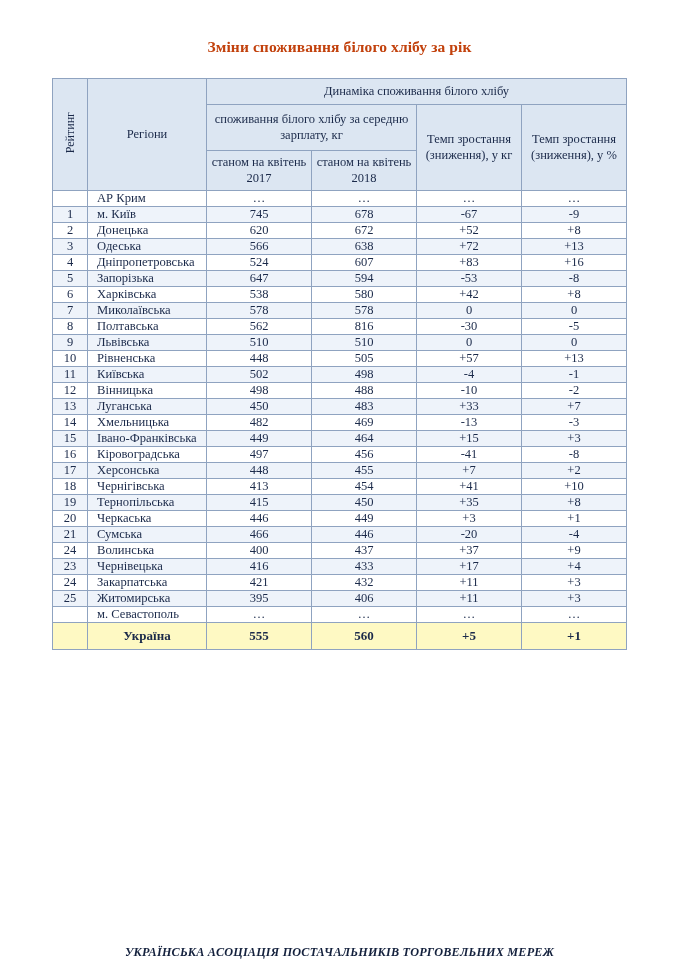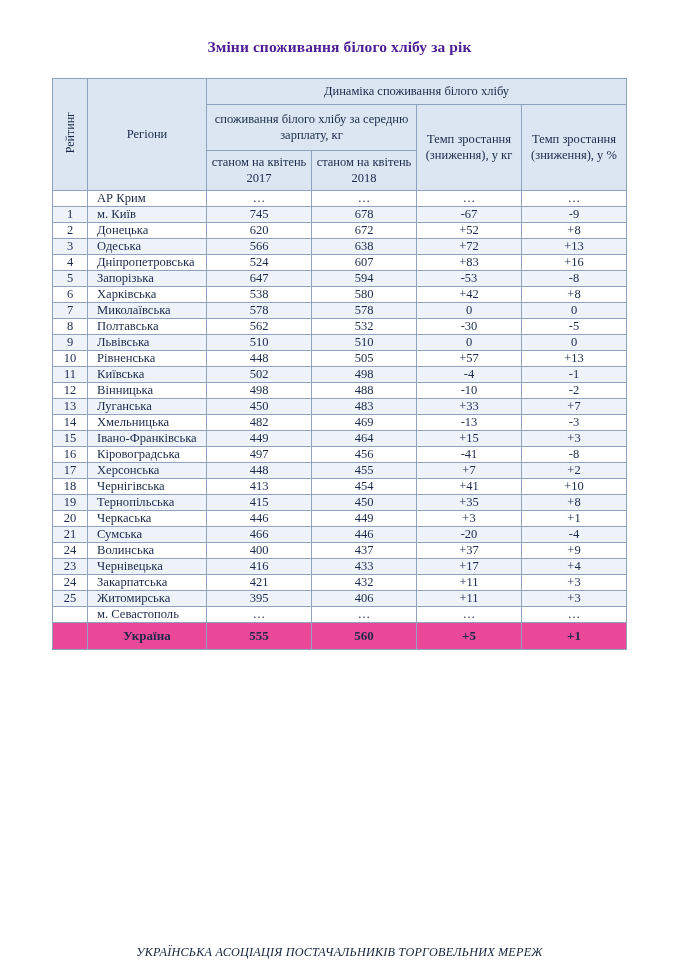--- a/index.html
+++ b/index.html
@@ -17,21 +17,21 @@
   }
   .page {
     width: 679px;
     height: 960px;
     position: relative;
   }
   .title {
     text-align: center;
     font-size: 15.5px;
     font-weight: bold;
-    color: #4c1d95;
+    color: #c2410c;
     margin-top: 38px;
     letter-spacing: 0.1px;
   }
   .table-wrap {
     margin: 22px auto 0 auto;
     width: 575px;
   }
   table.main {
     border-collapse: collapse;
     width: 575px;
@@ -92,37 +92,37 @@
     font-size: 12.5px;
   }
   tbody td.region {
     text-align: left;
     padding-left: 9px;
     font-size: 12.6px;
   }
   tr.shade td { background: #eef3fa; }
   tr.plain td { background: #ffffff; }
   tr.total td {
-    background: #ec4899;
+    background: #fef9c3;
     font-weight: bold;
     font-size: 13px;
     height: 26px;
   }
   tr.total td.region {
     text-align: center;
     padding-left: 0;
   }
   .footer {
     position: absolute;
     left: 0;
     right: 0;
     bottom: 38px;
     text-align: center;
     font-size: 12.2px;
-    font-weight: normal;
+    font-weight: bold;
     font-style: italic;
     color: #14213d;
     letter-spacing: 0.2px;
   }
 </style>
 </head>
 <body>
 
 <div class="page">
 
@@ -210,21 +210,21 @@
             <td class="region">Миколаївська</td>
             <td class="col-a">578</td>
             <td class="col-b">578</td>
             <td class="col-c">0</td>
             <td class="col-d">0</td>
           </tr>
           <tr class="plain">
             <td class="rank">8</td>
             <td class="region">Полтавська</td>
             <td class="col-a">562</td>
-            <td class="col-b">532</td>
+            <td class="col-b">816</td>
             <td class="col-c">-30</td>
             <td class="col-d">-5</td>
           </tr>
           <tr class="shade">
             <td class="rank">9</td>
             <td class="region">Львівська</td>
             <td class="col-a">510</td>
             <td class="col-b">510</td>
             <td class="col-c">0</td>
             <td class="col-d">0</td>

